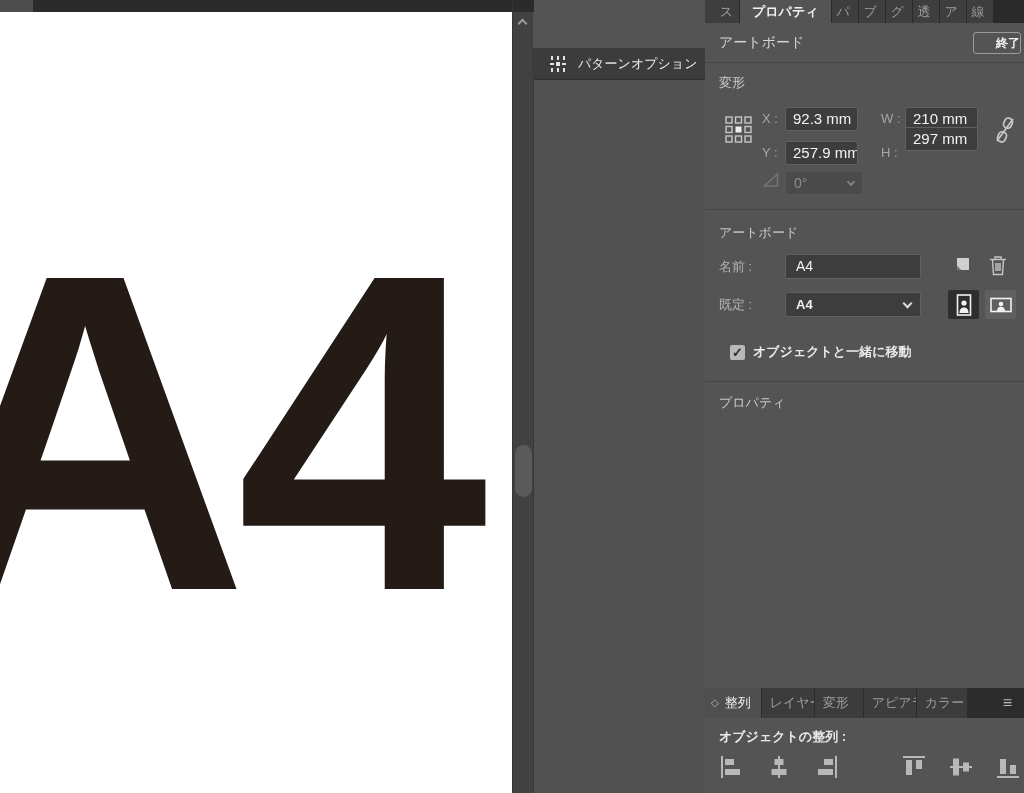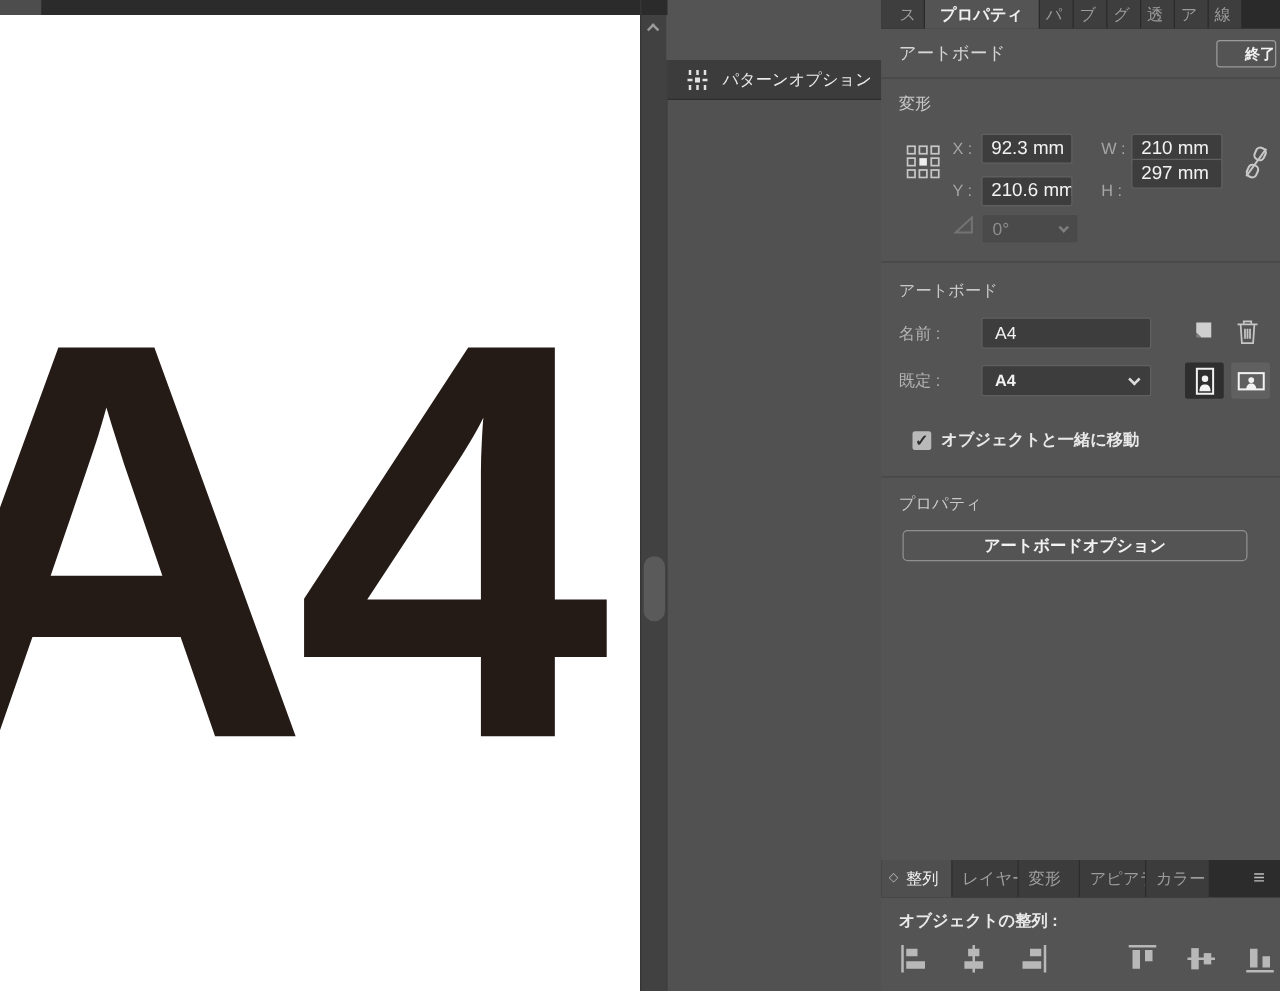--- a/index.html
+++ b/index.html
@@ -145,21 +145,21 @@
         <rect x="10.5" y="10.5" width="6" height="6" fill="#ededed"></rect>
       </svg>
     </div>
 
     <div class="flabel" style="left:57px; top:107px">X :</div>
     <div class="field" style="left:80px; top:107px">92.3 mm</div>
     <div class="flabel" style="left:176px; top:107px">W :</div>
     <div class="field" style="left:200px; top:107px">210 mm</div>
 
     <div class="flabel" style="left:57px; top:141px">Y :</div>
-    <div class="field" style="left:80px; top:141px">210.6 mm</div>
+    <div class="field" style="left:80px; top:141px">257.9 mm</div>
     <div class="flabel" style="left:176px; top:141px">H :</div>
     <div class="field" style="left:200px; top:127px">297 mm</div>
 
     <div class="unlink">
       <svg width="22" height="30" viewBox="0 0 22 30">
         <g fill="none" stroke="#c8c8c8" stroke-width="1.7">
           <g transform="rotate(24 11 15)">
             <rect x="7" y="2.5" width="8" height="10" rx="3.5"></rect>
             <rect x="7" y="17.5" width="8" height="10" rx="3.5"></rect>
           </g>
@@ -224,21 +224,20 @@
     </div>
 
     <div class="checkbox-row">
       <span class="checkbox"><span>✓</span></span>
       <span class="checkbox-label">オブジェクトと一緒に移動</span>
     </div>
 
     <div class="divider" style="top:381px"></div>
 
     <div class="section-label" style="top:394px">プロパティ</div>
-    <button class="qa-btn" style="top:424px">アートボードオプション</button>
 
     <div class="btabstrip">
       <div class="btab active">
         <span class="diamond">◇</span>
         <span>整列</span>
       </div>
       <div class="btab w-layers">レイヤー</div>
       <div class="btab w-transform">変形</div>
       <div class="btab w-appearance">アピアランス</div>
       <div class="btab w-color">カラー</div>

